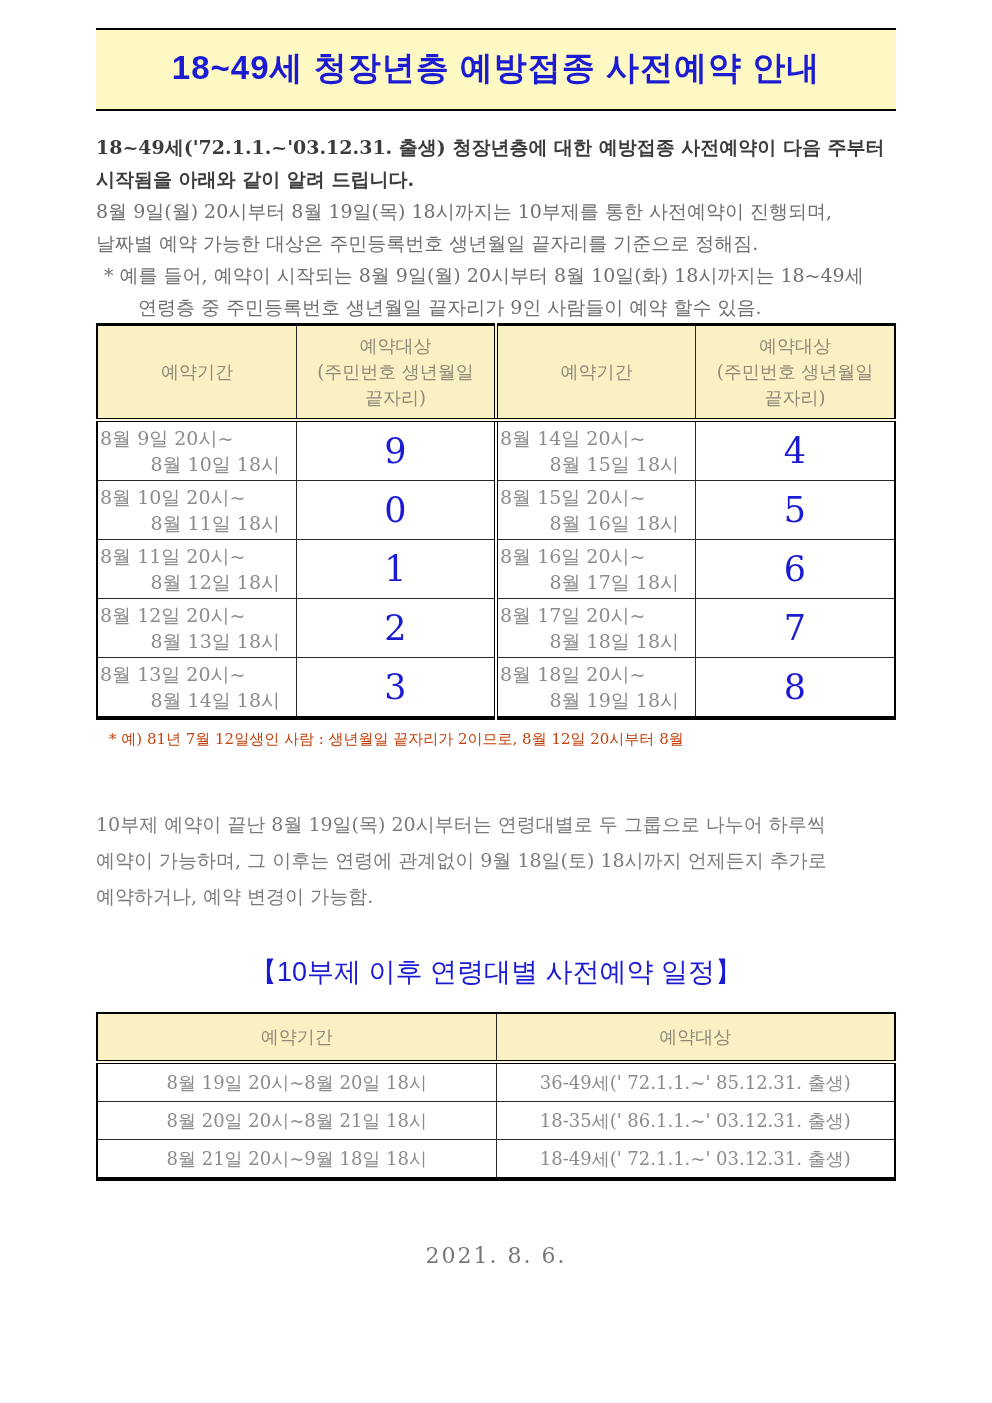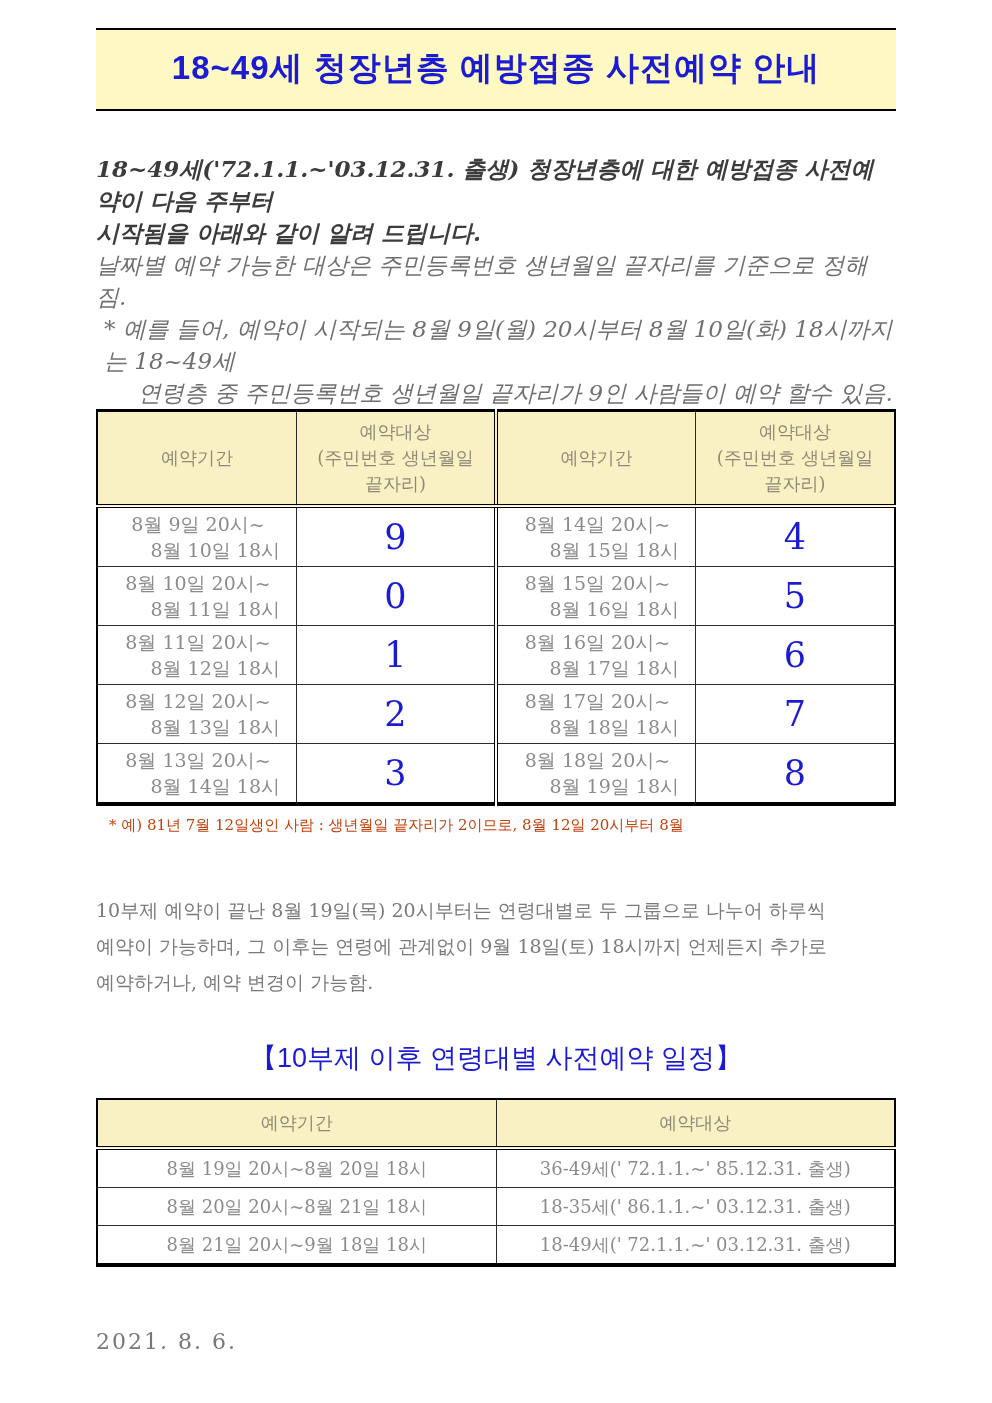--- a/index.html
+++ b/index.html
@@ -21,21 +21,21 @@
   .banner h1{
     margin:0;
     font-family:"Liberation Sans","DejaVu Sans",sans-serif;
     font-weight:bold;
     font-size:33px;
     letter-spacing:1px;
     color:#1b1bd2;
   }
 
   
-  .intro{margin-top:42px;font-size:23px;line-height:32px;font-style:italic;}
+  .intro{margin-top:20px;font-size:19px;line-height:32px;}
   .intro .line{display:block;}
   .intro .bold{font-weight:bold;color:#3c3c3c;}
   .intro .note1{padding-left:8px;}
   .intro .note2{padding-left:42px;}
 
   
   .section-heading{
     text-align:center;
     font-family:"Liberation Sans","DejaVu Sans",sans-serif;
     font-size:27px;
@@ -59,21 +59,21 @@
     height:90px;
     border-bottom:4px double #000;
     text-align:center;
     vertical-align:middle;
   }
   .t1 .mid{border-left:4px double #000;}
   .t1 td.period{
     font-size:19px;color:#8b8b8b;line-height:26px;
     padding:3px 0;height:49px;vertical-align:middle;
   }
-  .t1 .p1{display:block;text-align:center;padding-left:2px;}
+  .t1 .p1{display:block;text-align:left;padding-left:2px;}
   .t1 .p2{display:block;text-align:right;padding-right:16px;}
   .t1 td.digit{
     text-align:center;vertical-align:middle;
     font-size:35px;color:#1b1bd2;font-family:"DejaVu Serif",serif;
   }
 
   
   .footnote{font-size:15px;line-height:30px;margin-top:4px;color:#c2410c;margin-left:13px;}
   .footnote .fn2{padding-left:46px;}
 
@@ -86,36 +86,37 @@
       border-left:2px solid #000;border-right:2px solid #000;}
   .t2 th,.t2 td{border:1px solid #2a2a2a;text-align:center;vertical-align:middle;}
   .t2 thead th{
     background:#f9f1c4;color:#8f8a77;font-weight:normal;
     font-size:18px;height:44px;border-bottom:4px double #000;
   }
   .t2 td{font-size:18px;color:#8b8b8b;height:35px;}
 
   
   .doc-date{
-    margin-top:62px;
+    text-align:center;margin-top:62px;
     font-size:22px;letter-spacing:2px;color:#777;
   }
 </style>
 </head>
 <body>
 
 <div class="doc">
 
   <div class="banner">
     <h1>18~49세 청장년층 예방접종 사전예약 안내</h1>
   </div>
 
   <div class="intro">
     <span class="line bold">18~49세('72.1.1.~'03.12.31. 출생) 청장년층에 대한 예방접종 사전예약이 다음 주부터</span>
     <span class="line bold">시작됨을 아래와 같이 알려 드립니다.</span>
+    <span class="line">8월 9일(월) 20시부터 8월 19일(목) 18시까지는 10부제를 통한 사전예약이 진행되며,</span>
     <span class="line">날짜별 예약 가능한 대상은 주민등록번호 생년월일 끝자리를 기준으로 정해짐.</span>
     <span class="line note1">* 예를 들어, 예약이 시작되는 8월 9일(월) 20시부터 8월 10일(화) 18시까지는 18~49세</span>
     <span class="line note2">연령층 중 주민등록번호 생년월일 끝자리가 9인 사람들이 예약 할수 있음.</span>
   </div>
 
 
   <table class="t1">
     <colgroup>
         <col style="width:25%">
         <col style="width:25%">

